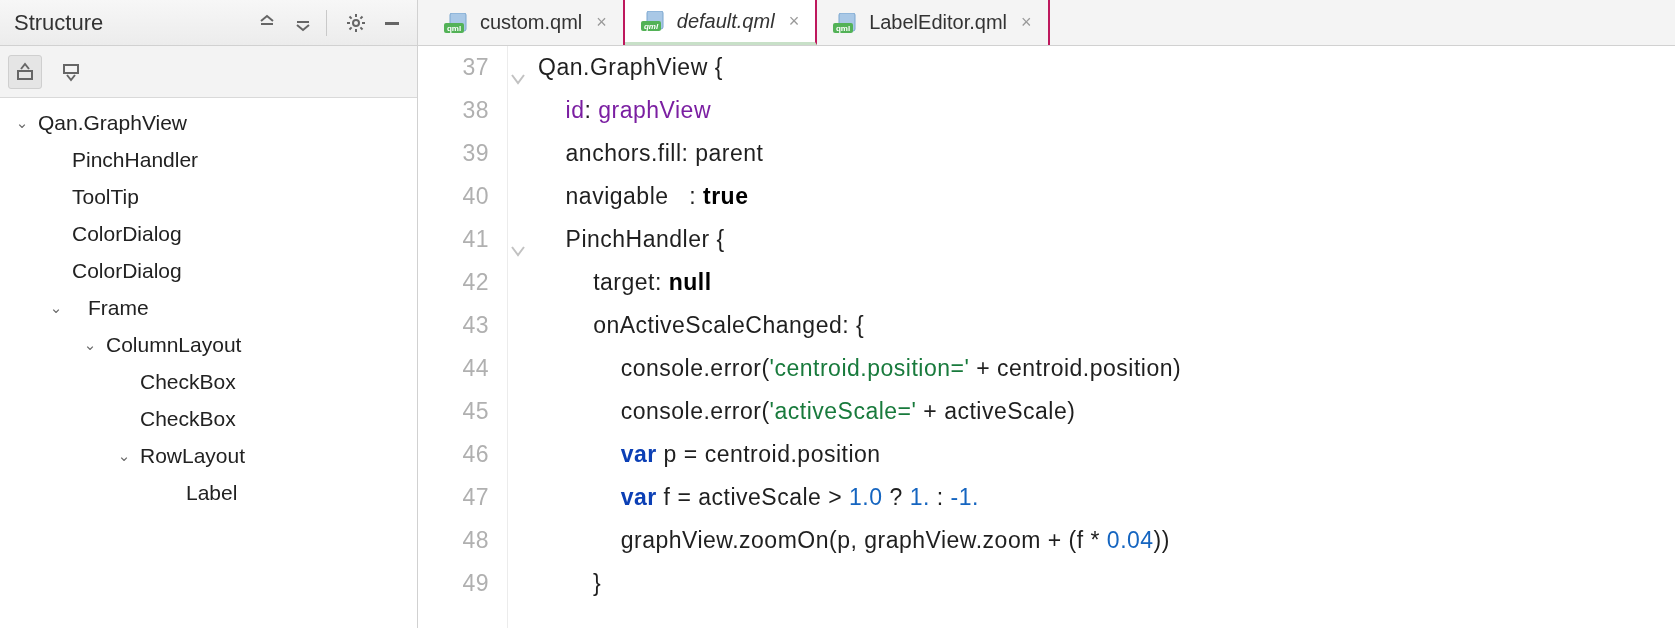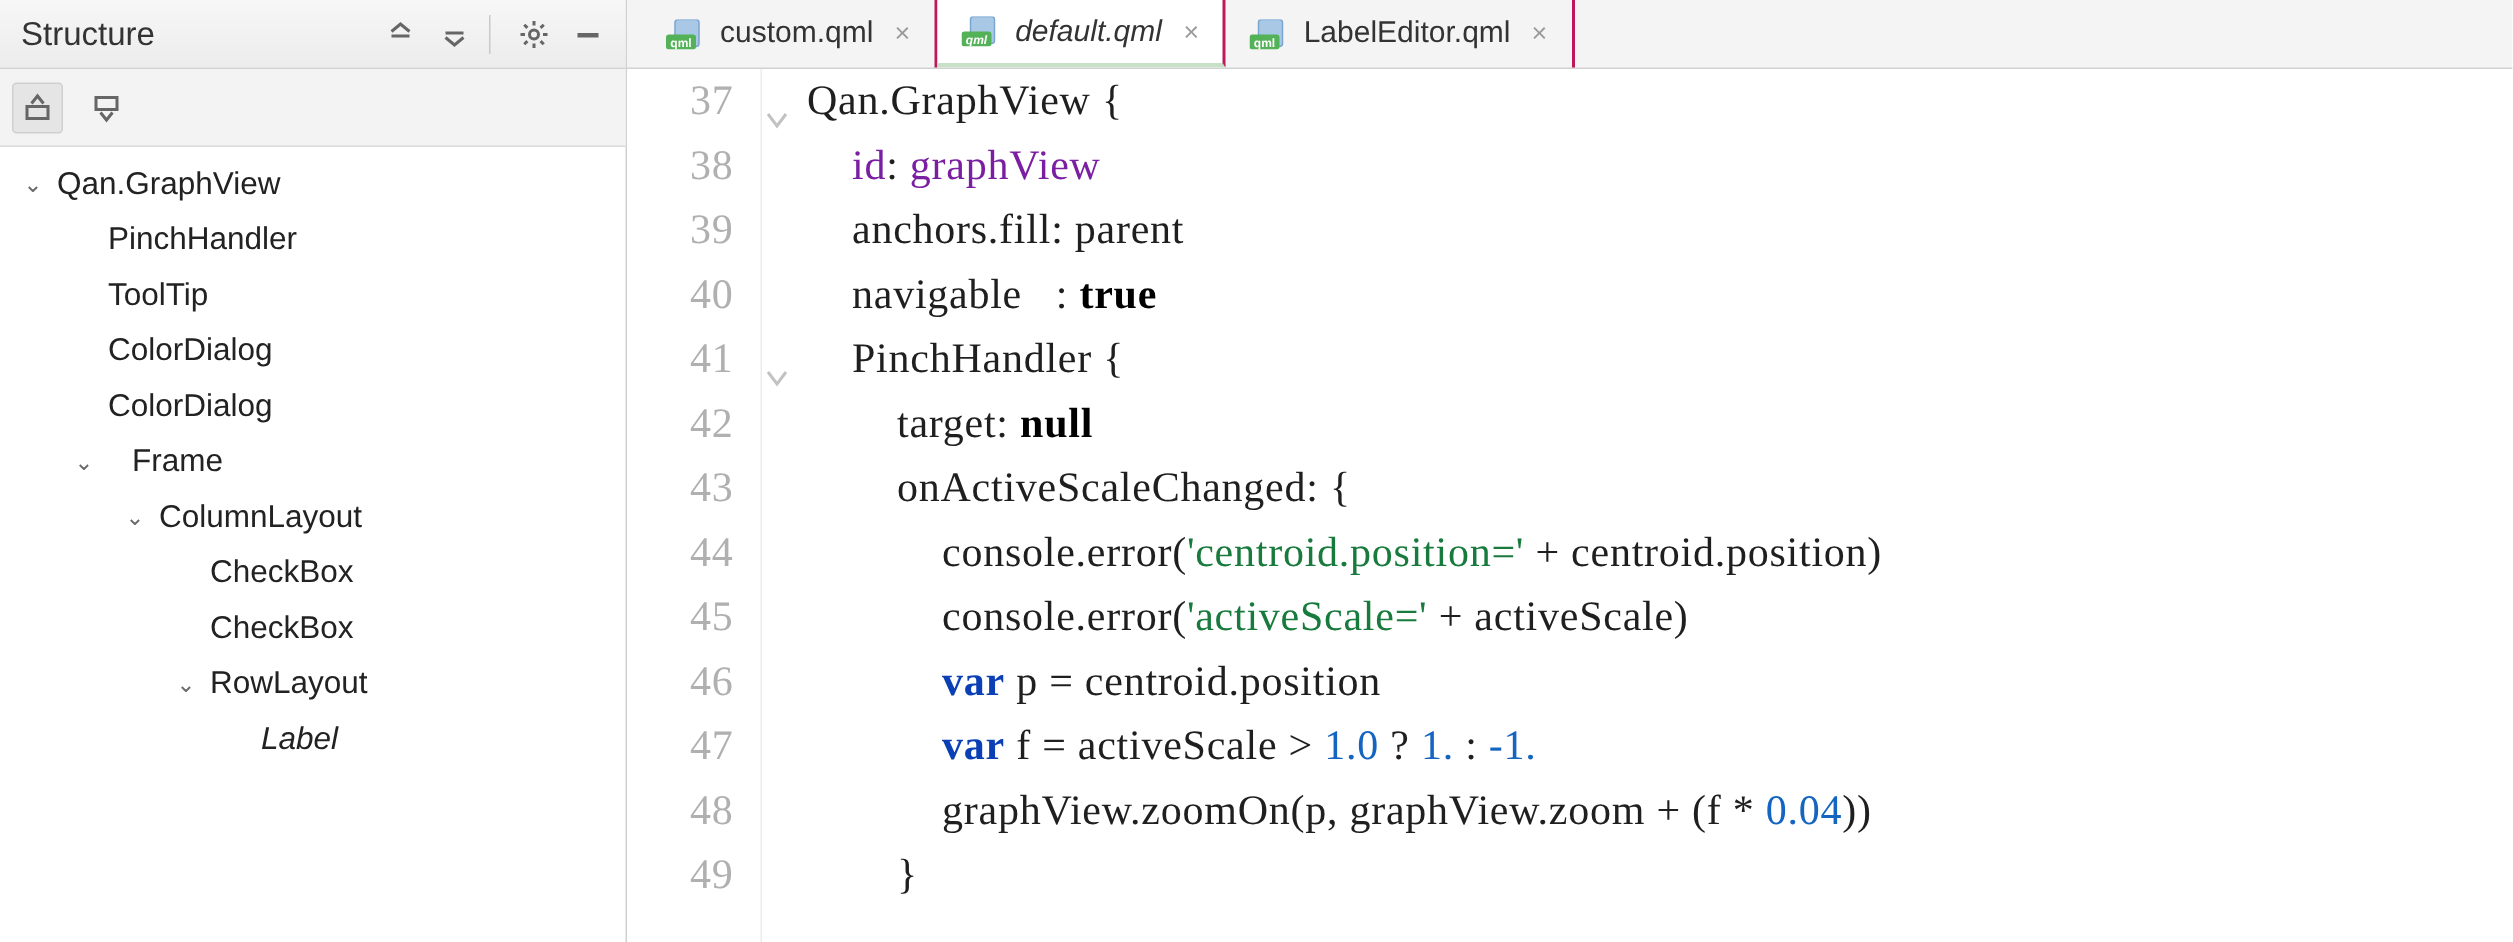--- a/index.html
+++ b/index.html
@@ -125,22 +125,22 @@
   }
   .qml-icon svg { display:block; }
   .tab-close {
     color: #9a9a9a;
     font-size: 18px;
     margin-left: 4px;
   }
   .code {
     flex: 1;
     display: flex;
-    font-family: Liberation Serif, serif;
-    font-size: 28px;
+    font-family: Liberation Sans, sans-serif;
+    font-size: 23px;
     line-height: 43px;
     overflow: hidden;
     background: #ffffff;
     letter-spacing: 0.5px;
   }
   .gutter {
     width: 90px;
     background: #ffffff;
     border-right: 1px solid #ececec;
     text-align: right;
@@ -276,21 +276,21 @@
         <span style="margin-left: 6px;">CheckBox</span>
       </div>
       <div class="tree-row">
         <span class="indent" style="width: 102px;"></span>
         <span class="chev">⌄</span>
         <span style="margin-left: 6px;">RowLayout</span>
       </div>
       <div class="tree-row">
         <span class="indent" style="width: 136px;"></span>
         <span class="chev"></span>
-        <span style="margin-left: 6px; font-style: italic;">Label</span>
+        <span style="margin-left: 18px;">Label</span>
       </div>
     </div>
 </div>
 
 <div class="editor-area">
   <div class="tabs" id="tabs-container">
       <div class="tab">
         <span class="qml-icon">
           <svg width="26" height="20" viewBox="0 0 26 20">
             <rect x="6" y="0" width="16" height="18" rx="2" fill="#a9c8e6" stroke="#7aa6cf"></rect>

